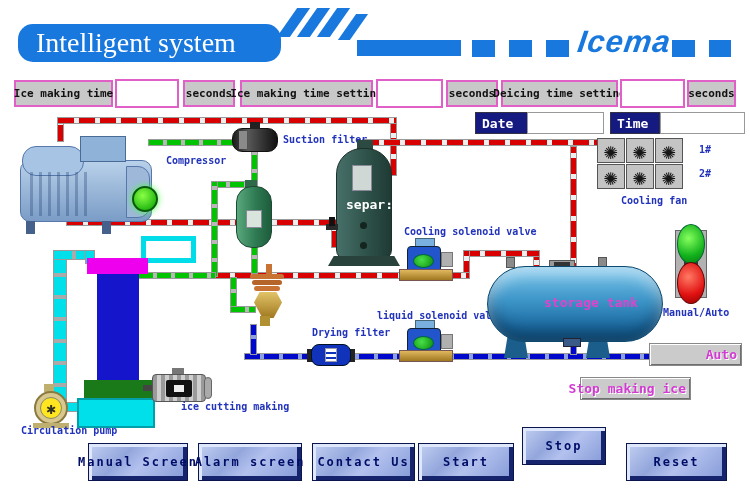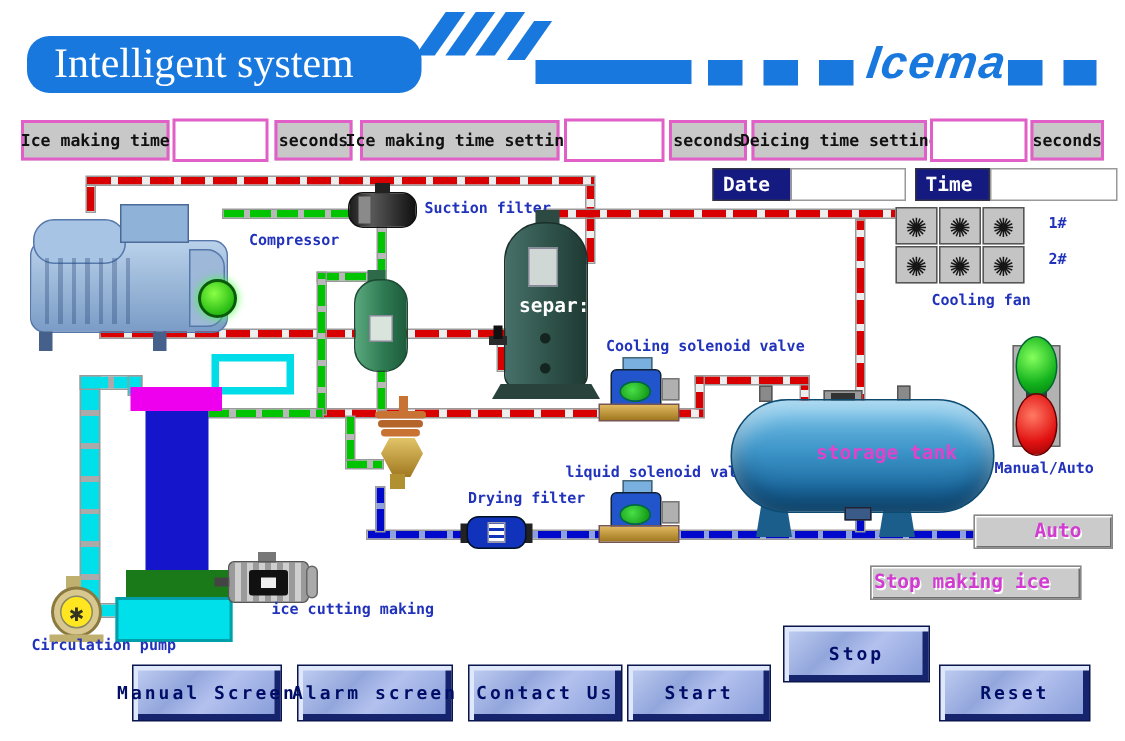--- a/index.html
+++ b/index.html
@@ -36,21 +36,21 @@
   .hcyan{background:repeating-linear-gradient(90deg,#00e0ea 0 18px,#aaa 18px 22px);}
   .vcyan{background:repeating-linear-gradient(0deg,#00e0ea 0 18px,#aaa 18px 22px);}
 
   
   .dlab{color:#2233bb;font-size:10px;font-weight:bold;white-space:nowrap;}
 
   
   .fan{background:#c4c4c4;border:1px solid #555;color:#161616;font-size:23px;line-height:24px;text-align:center;}
   .sidebtn{background:#cbcbcb;border:1px solid #888;box-shadow:inset 1px 1px 0 #fff,inset -1px -1px 0 #6e6e6e;
            color:#d23ad2;font-size:13px;font-weight:bold;display:flex;align-items:center;justify-content:flex-end;
-           padding-right:20px;text-shadow:1px 1px 0 #fff;white-space:nowrap;cursor:pointer;}
+           padding-right:4px;text-shadow:1px 1px 0 #fff;white-space:nowrap;cursor:pointer;}
   .navbtn{background:linear-gradient(135deg,#c2d0f2 0%,#93a6dc 35%,#b3c1ee 55%,#8399d6 100%);
           border:1px solid #0a154d;
           box-shadow:inset 3px 3px 0 #dfe7fb,inset -4px -4px 0 #16246e;
           color:#000d66;font-size:12px;font-weight:bold;letter-spacing:2px;
           display:flex;align-items:center;justify-content:center;cursor:pointer;white-space:nowrap;}
 </style>
 </head>
 <body>
 
 <div id="screen">
@@ -230,22 +230,22 @@
   <div class="abs" style="left:143px;top:385px;width:10px;height:6px;background:#444"></div>
   <div class="abs" style="left:172px;top:368px;width:12px;height:8px;background:#777"></div>
   <div class="abs" style="left:152px;top:374px;width:54px;height:28px;border-radius:4px;border:1px solid #555;
        background:repeating-linear-gradient(90deg,#9a9a9a 0 4px,#cfcfcf 4px 8px)"></div>
   <div class="abs" style="left:166px;top:380px;width:26px;height:17px;border-radius:2px;background:#111"></div>
   <div class="abs" style="left:174px;top:385px;width:10px;height:7px;background:#eee"></div>
   <div class="abs" style="left:204px;top:377px;width:8px;height:22px;border-radius:4px;background:#aaa;border:1px solid #666"></div>
   <div class="abs dlab" style="left:181px;top:401px">ice cutting making</div>
 
   <div class="abs sidebtn" style="left:649px;top:343px;width:93px;height:23px">Auto</div>
-  <div class="abs sidebtn" style="left:580px;top:377px;width:141px;height:23px">Stop making ice</div>
+  <div class="abs sidebtn" style="left:580px;top:377px;width:111px;height:23px">Stop making ice</div>
 
   <div class="abs navbtn" style="left:88px;top:443px;width:100px;height:38px">Manual Screen</div>
   <div class="abs navbtn" style="left:198px;top:443px;width:104px;height:38px">Alarm screen</div>
   <div class="abs navbtn" style="left:312px;top:443px;width:103px;height:38px">Contact Us</div>
   <div class="abs navbtn" style="left:418px;top:443px;width:96px;height:38px">Start</div>
-  <div class="abs navbtn" style="left:522px;top:417px;width:98px;height:38px">Stop</div>
+  <div class="abs navbtn" style="left:522px;top:427px;width:84px;height:38px">Stop</div>
   <div class="abs navbtn" style="left:626px;top:443px;width:101px;height:38px">Reset</div>
 
 </div>
 
 </body></html>

